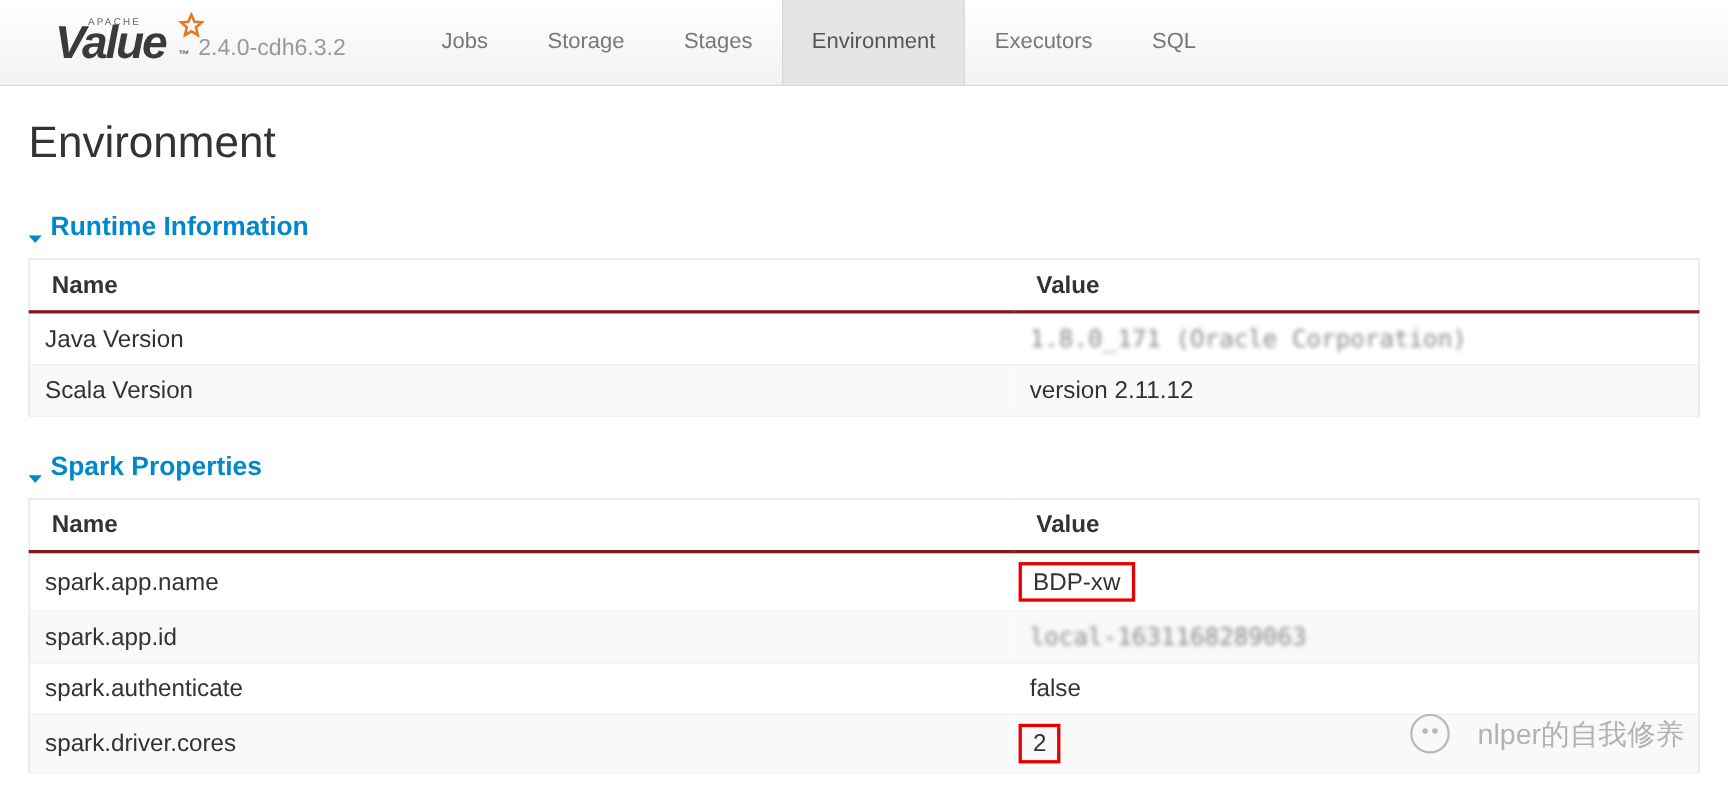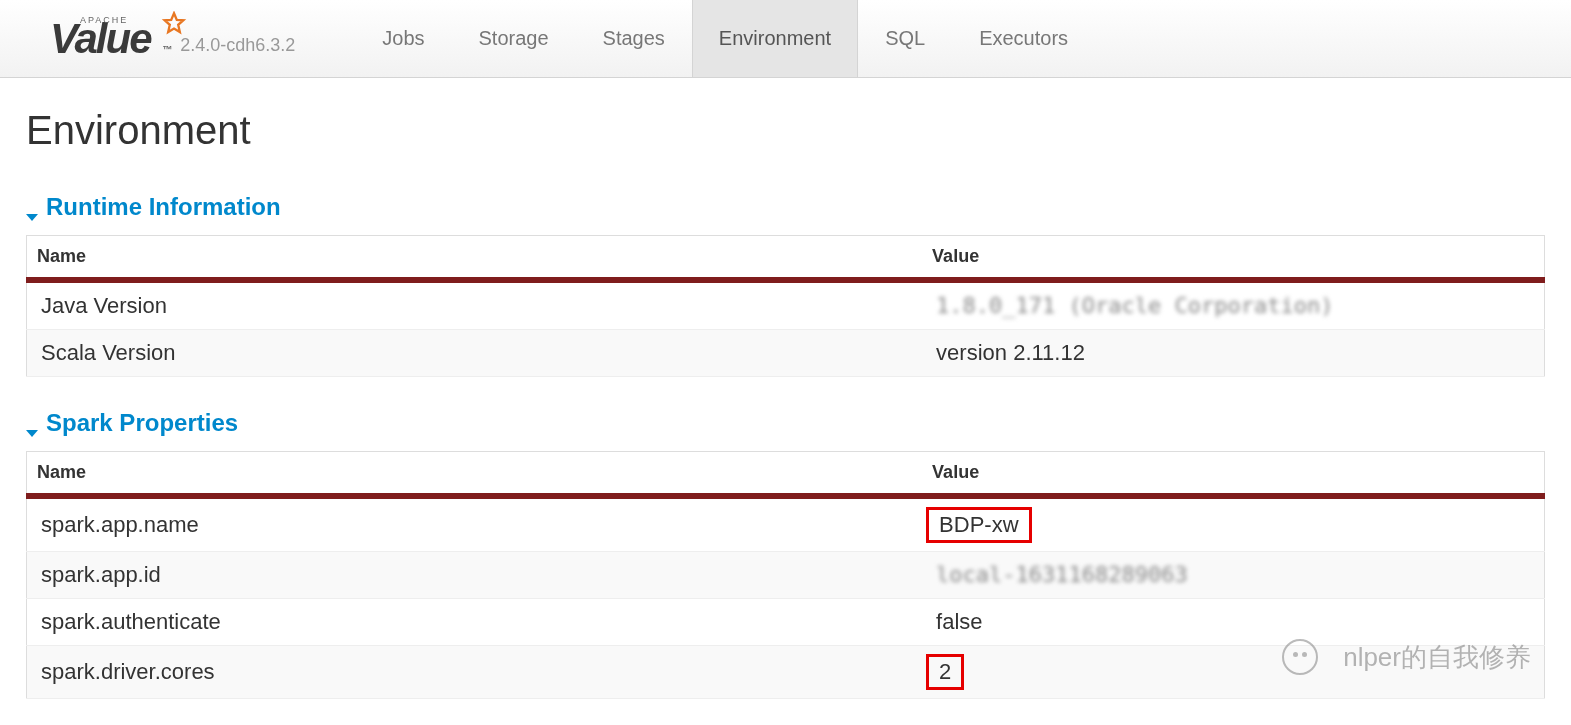--- a/index.html
+++ b/index.html
@@ -48,21 +48,21 @@
       right: -18px;
     }
     .logo-tm {
       font-size: 10px;
       font-style: normal;
       vertical-align: baseline;
       color: #666;
       margin-left: 2px;
     }
     .version {
-      font-size: 18px;
+      font-size: 21px;
       color: #999;
       margin-left: 10px;
       margin-bottom: 4px;
     }
     .nav-tabs {
       display: flex;
       height: 100%;
       align-items: stretch;
     }
     .nav-tab {
@@ -108,25 +108,25 @@
       border-top: 7px solid #0088cc;
     }
     table {
       width: 100%;
       border-collapse: collapse;
       margin-bottom: 32px;
       border: 1px solid #ddd;
     }
     th {
       text-align: left;
-      font-size: 18px;
+      font-size: 22px;
       font-weight: bold;
       color: #333;
-      padding: 10px 10px;
-      border-bottom: 6px solid #7f1d1d;
+      padding: 10px 20px;
+      border-bottom: 3px solid #7f1d1d;
       background: #fff;
     }
     td {
       font-size: 22px;
       color: #333;
       padding: 10px 14px;
       border-bottom: 1px solid #eee;
     }
     tbody tr:nth-child(even) {
       background: #f9f9f9;
@@ -139,21 +139,21 @@
       font-family: monospace;
     }
     .highlight-box {
       display: inline-block;
       border: 3px solid #e60000;
       padding: 2px 10px;
       margin: -2px -10px;
     }
     .watermark {
       position: fixed;
-      bottom: 50px;
+      bottom: 40px;
       right: 40px;
       display: flex;
       align-items: center;
       gap: 25px;
       color: rgba(120,120,120,0.55);
       font-size: 26px;
       pointer-events: none;
     }
     .watermark-icon {
       width: 36px;
@@ -189,22 +189,22 @@
       </span>
       <span class="logo-tm">™</span>
     </div>
     <span class="version">2.4.0-cdh6.3.2</span>
   </div>
   <div class="nav-tabs">
     <div class="nav-tab">Jobs</div>
     <div class="nav-tab">Storage</div>
     <div class="nav-tab">Stages</div>
     <div class="nav-tab active">Environment</div>
+    <div class="nav-tab">Executors</div>
     <div class="nav-tab">SQL</div>
-    <div class="nav-tab">Executors</div>
   </div>
 </div>
 
 <div class="content">
   <h1 class="page-title">Environment</h1>
 
   <div class="section-header">
     <span class="caret-down"></span>
     <span>Runtime Information</span>
   </div>

